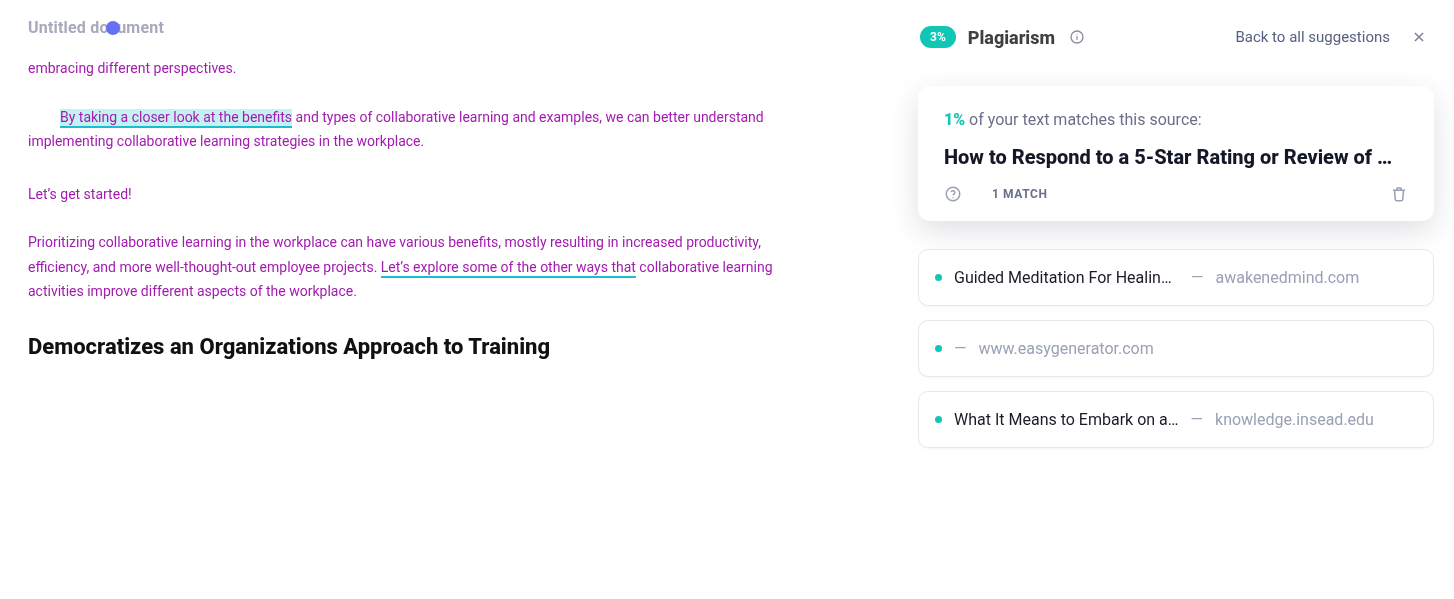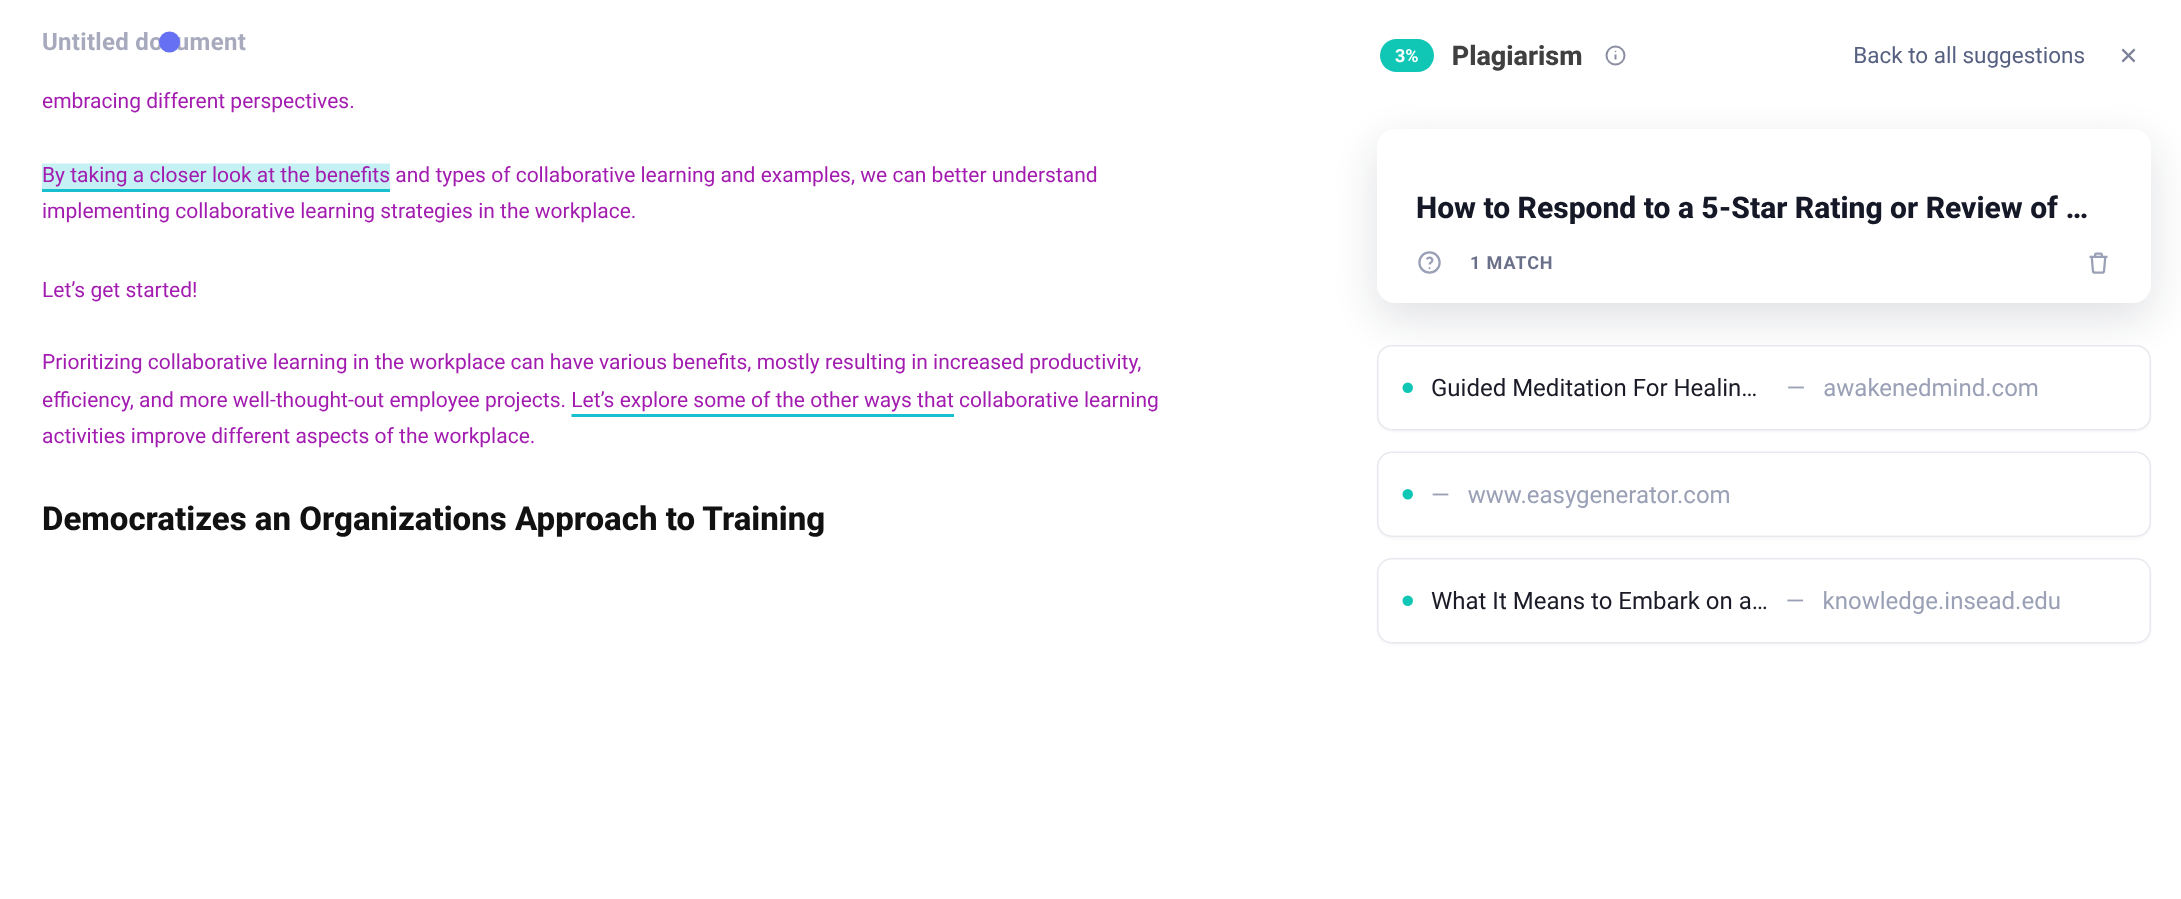--- a/index.html
+++ b/index.html
@@ -48,20 +48,21 @@
       font-size: 22px;
       font-weight: 800;
       color: #111;
       margin-top: 16px;
       margin-bottom: 12px;
     }
     .highlight {
       background: #c5f1f4;
       border-bottom: 2px solid #18bfcf;
       padding-bottom: 1px;
+      margin-left: 32px;
     }
     .underline-only {
       border-bottom: 2px solid #18bfcf;
       padding-bottom: 1px;
     }
     .get-started {
       font-size: 18px;
       color: #1a1b27;
       margin: 28px 0 4px;
     }
@@ -162,21 +163,21 @@
       font-size: 16px;
       color: #1a1b27;
       white-space: nowrap;
       overflow: hidden;
       text-overflow: ellipsis;
     }
     .card-footer {
       margin-top: 16px;
       display: flex;
       align-items: center;
-      gap: 18px;
+      gap: 30px;
     }
     .help-icon, .trash-icon {
       width: 18px; height: 18px;
       color: #9aa0b5;
       cursor: pointer;
     }
     .match-count {
       font-size: 12px;
       font-weight: 700;
       letter-spacing: 0.6px;
@@ -260,20 +261,24 @@
     </svg>
     <span class="spacer"></span>
     <span class="back-link">Back to all suggestions</span>
     <svg class="close-icon" viewBox="0 0 24 24" fill="none" stroke="currentColor" stroke-width="2.5">
       <line x1="5" y1="5" x2="19" y2="19"></line>
         <line x1="19" y1="5" x2="5" y2="19"></line>
     </svg>
   </div>
 
   <div class="card">
+    <div class="match-line">
+      <span class="pct">1%</span>
+      <span>of your text matches this source:</span>
+    </div>
     <div class="card-title">How to Respond to a 5-Star Rating or Review of …</div>
 
 
     <div class="card-footer">
       <svg class="help-icon" viewBox="0 0 24 24" fill="none" stroke="currentColor" stroke-width="2">
         <circle cx="12" cy="12" r="9"></circle>
           <path d="M9.5 9.2a2.6 2.6 0 0 1 5 1c0 1.8-2.5 2.1-2.5 3.6"></path>
           <circle cx="12" cy="17" r="0.9" fill="currentColor" stroke="none"></circle>
       </svg>
       <span class="match-count">1 MATCH</span>

